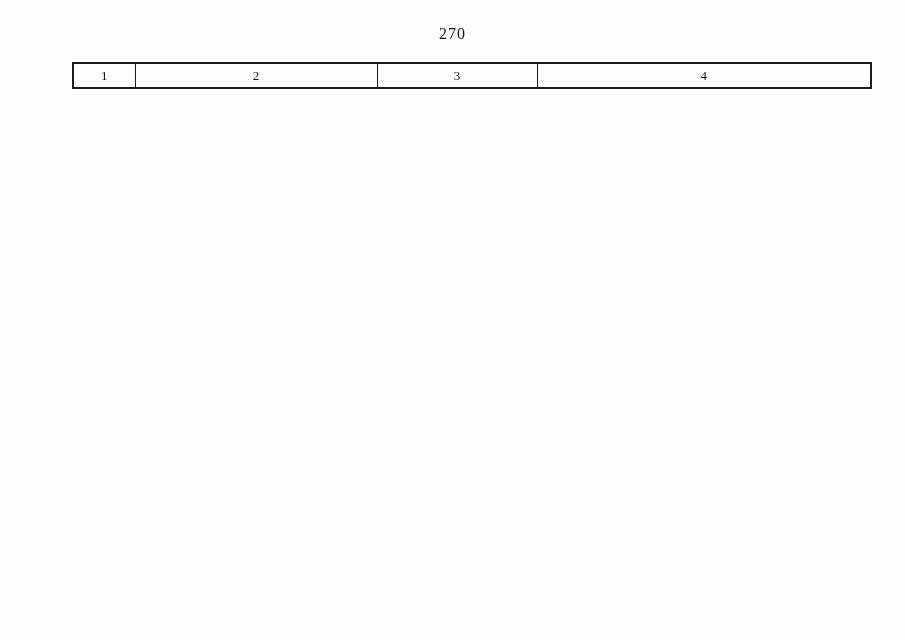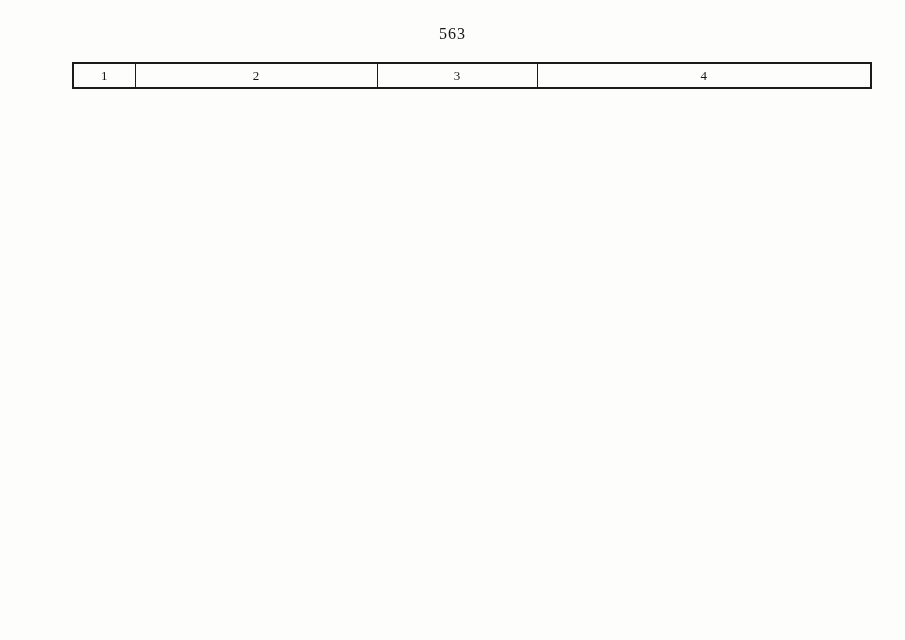--- a/index.html
+++ b/index.html
@@ -40,21 +40,21 @@
   table.atc th {
     font-weight: normal;
     text-align: center;
     height: 22px;
     padding: 3px 4px;
   }
 </style>
 </head>
 <body>
 
-<div class="page-number">563</div>
+<div class="page-number">270</div>
 
 <table class="atc">
   <colgroup>
     <col style="width:62px">
     <col style="width:242px">
     <col style="width:160px">
     <col style="width:334px">
   </colgroup>
   <thead>
     <tr>

